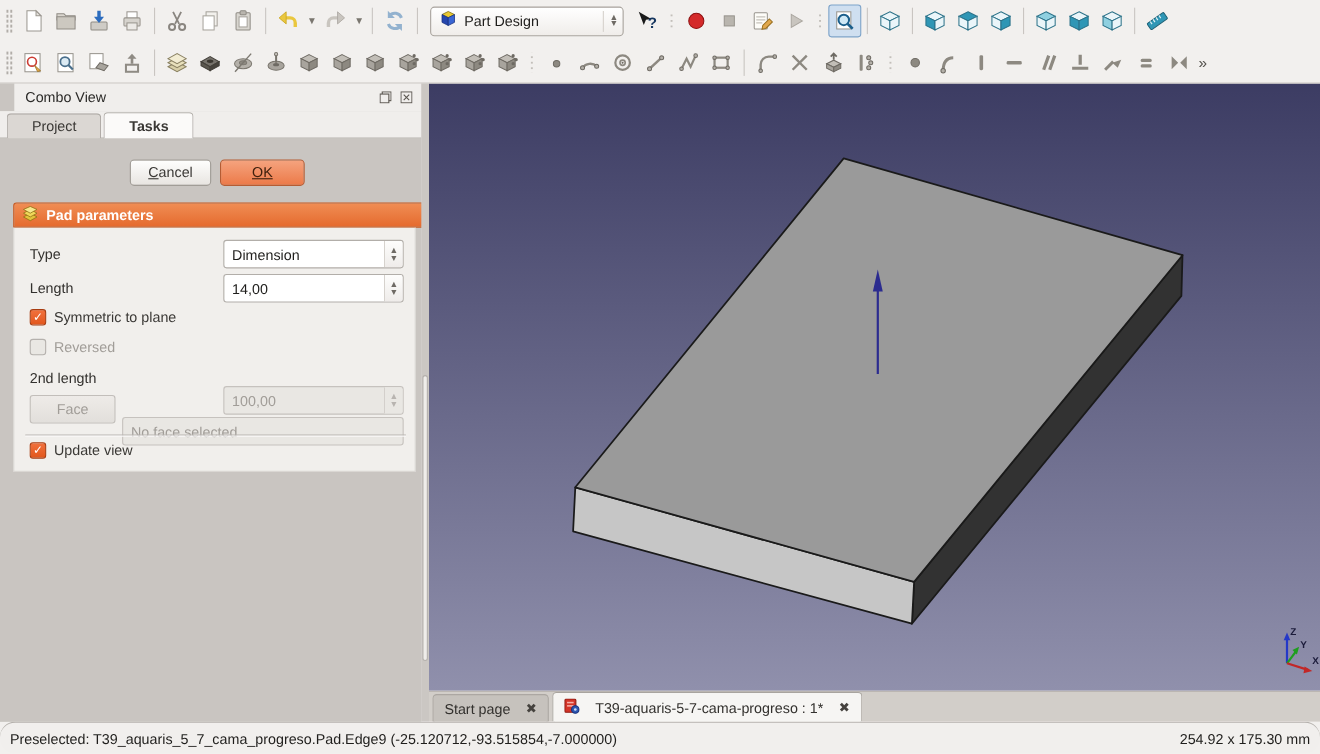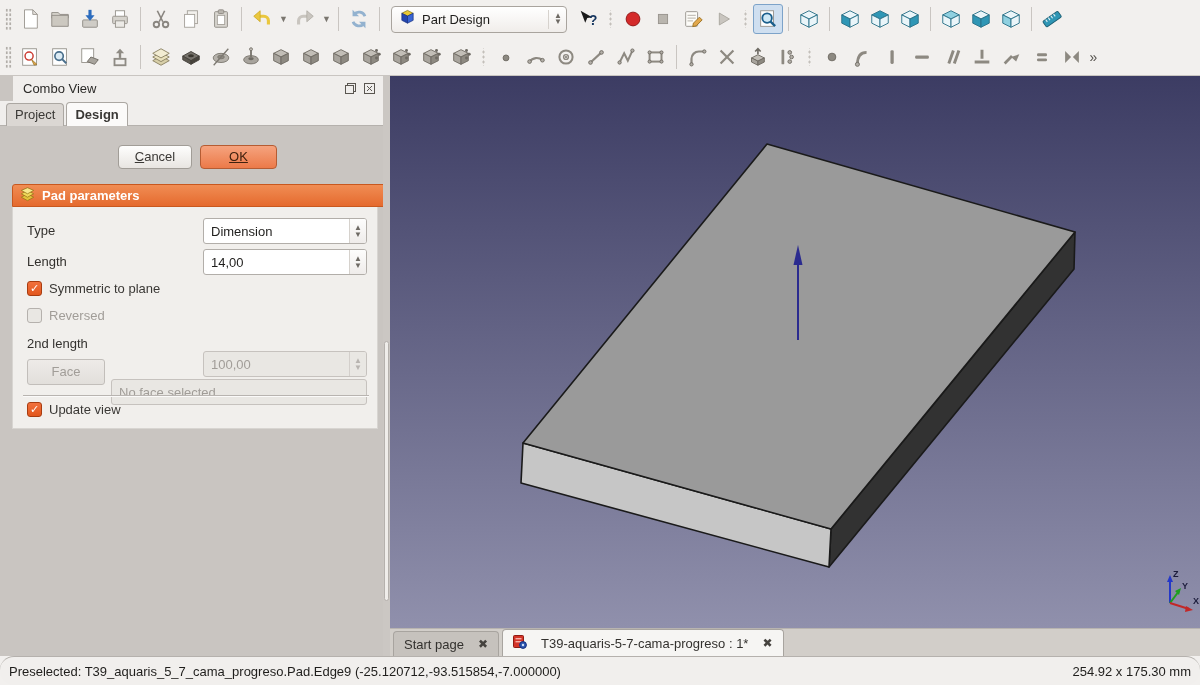--- a/index.html
+++ b/index.html
@@ -27,21 +27,21 @@
   
   #main { display:flex; height:580px; }
   #combo-view { width:383px; background:#c9c5c1; position:relative; flex:0 0 auto; }
   #splitter { width:7px; background:#cbc7c3; position:relative; flex:0 0 auto; }
   #splitter .thumb { position:absolute; left:1px; width:5px; top:265px; height:260px; background:#efedea; border-radius:3px; border:1px solid #b5b1ad; }
 
   .cv-titlebar { height:25px; background:#f0eeec; display:flex; align-items:center; padding:0 6px 0 10px;margin-left:13px; }
   .cv-title { flex:1; color:#2b2a28; }
   .cv-winbtn { width:15px; height:15px; display:inline-flex; align-items:center; justify-content:center; margin-left:4px; color:#5a5650; }
   .cv-tabs { height:25px; background:#f0eeec; display:flex; align-items:flex-end; padding-left:6px; border-bottom:1px solid #b5b1ad; }
-  .cv-tab { padding:3px 8px 4px; border:1px solid #aba7a2; border-bottom:none; border-radius:4px 4px 0 0; background:#dbd7d3; color:#3a3835; margin-right:2px; position:relative; top:1px; }
+  .cv-tab { padding:3px 22px 4px; border:1px solid #aba7a2; border-bottom:none; border-radius:4px 4px 0 0; background:#dbd7d3; color:#3a3835; margin-right:2px; position:relative; top:1px; }
   .cv-tab.active { background:#fbfaf9; font-weight:bold; padding-top:4px; }
 
   .cv-body { position:absolute; top:50px; bottom:0; left:0; right:0; background:#c9c5c1; }
 
   .task-btn { position:absolute; height:24px; border-radius:4px; text-align:center; line-height:22px; }
   #btn-cancel { left:118px; top:19px; width:74px; background:linear-gradient(#fefefd,#e8e5e1); border:1px solid #a19d97; color:#3a3835; }
   #btn-ok { left:200px; top:19px; width:77px; background:linear-gradient(#f5a37e,#ec7a49); border:1px solid #b55c33; color:#40210e; }
 
   .pad-header { position:absolute; left:12px; top:58px; width:406px; height:23px;
      background:linear-gradient(#f08d54,#e56a2e); border:1px solid #c8581f; border-radius:3px 3px 0 0;
@@ -529,21 +529,21 @@
         </span>
         <span class="cv-winbtn">
           <svg width="11" height="11" viewBox="0 0 11 11">
               <rect x="0.5" y="0.5" width="10" height="10" fill="none" stroke="#5a5650"></rect>
               <path d="M3 3l5 5M8 3L3 8" stroke="#5a5650"></path>
             </svg>
         </span>
       </div>
       <div class="cv-tabs">
         <span class="cv-tab">Project</span>
-        <span class="cv-tab active">Design</span>
+        <span class="cv-tab active">Tasks</span>
       </div>
 
       <div class="cv-body">
         <div class="task-btn" id="btn-cancel"><u>C</u><span>ancel</span></div>
         <div class="task-btn" id="btn-ok"><u>OK</u><span></span></div>
 
         <div class="pad-header">
           <span>
             <svg width="17" height="15" viewBox="0 0 24 22">
                 <path d="M3 15l9-5 9 5-9 5z" fill="#e3c23c" stroke="#8a6d10"></path>

